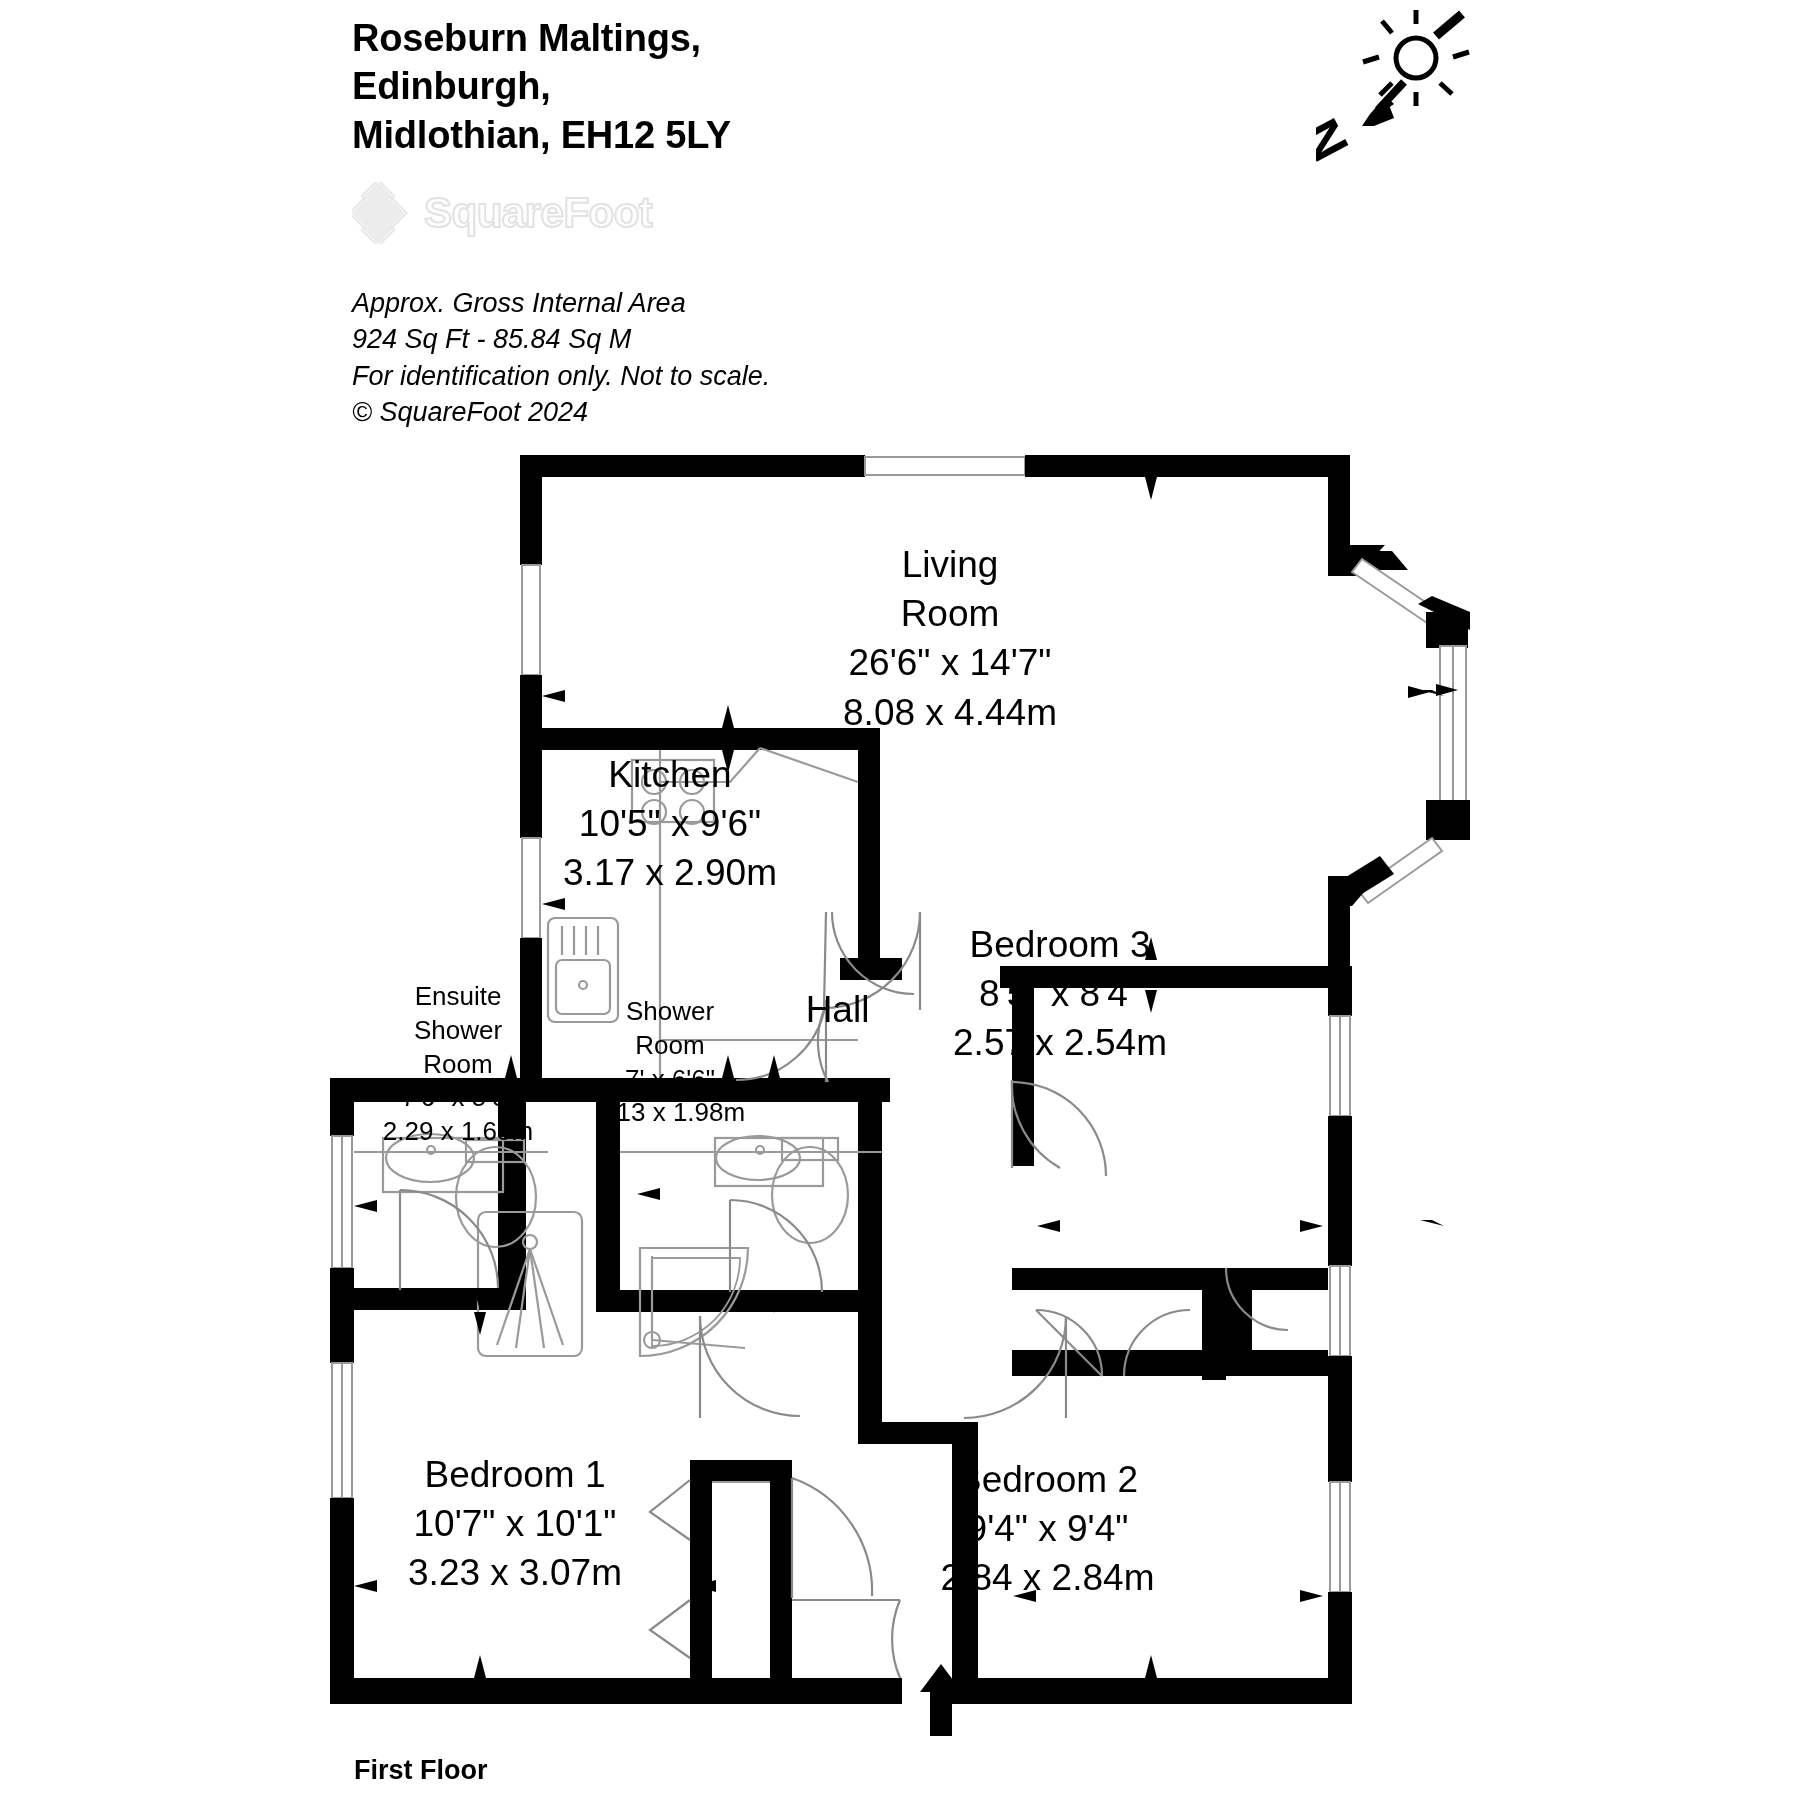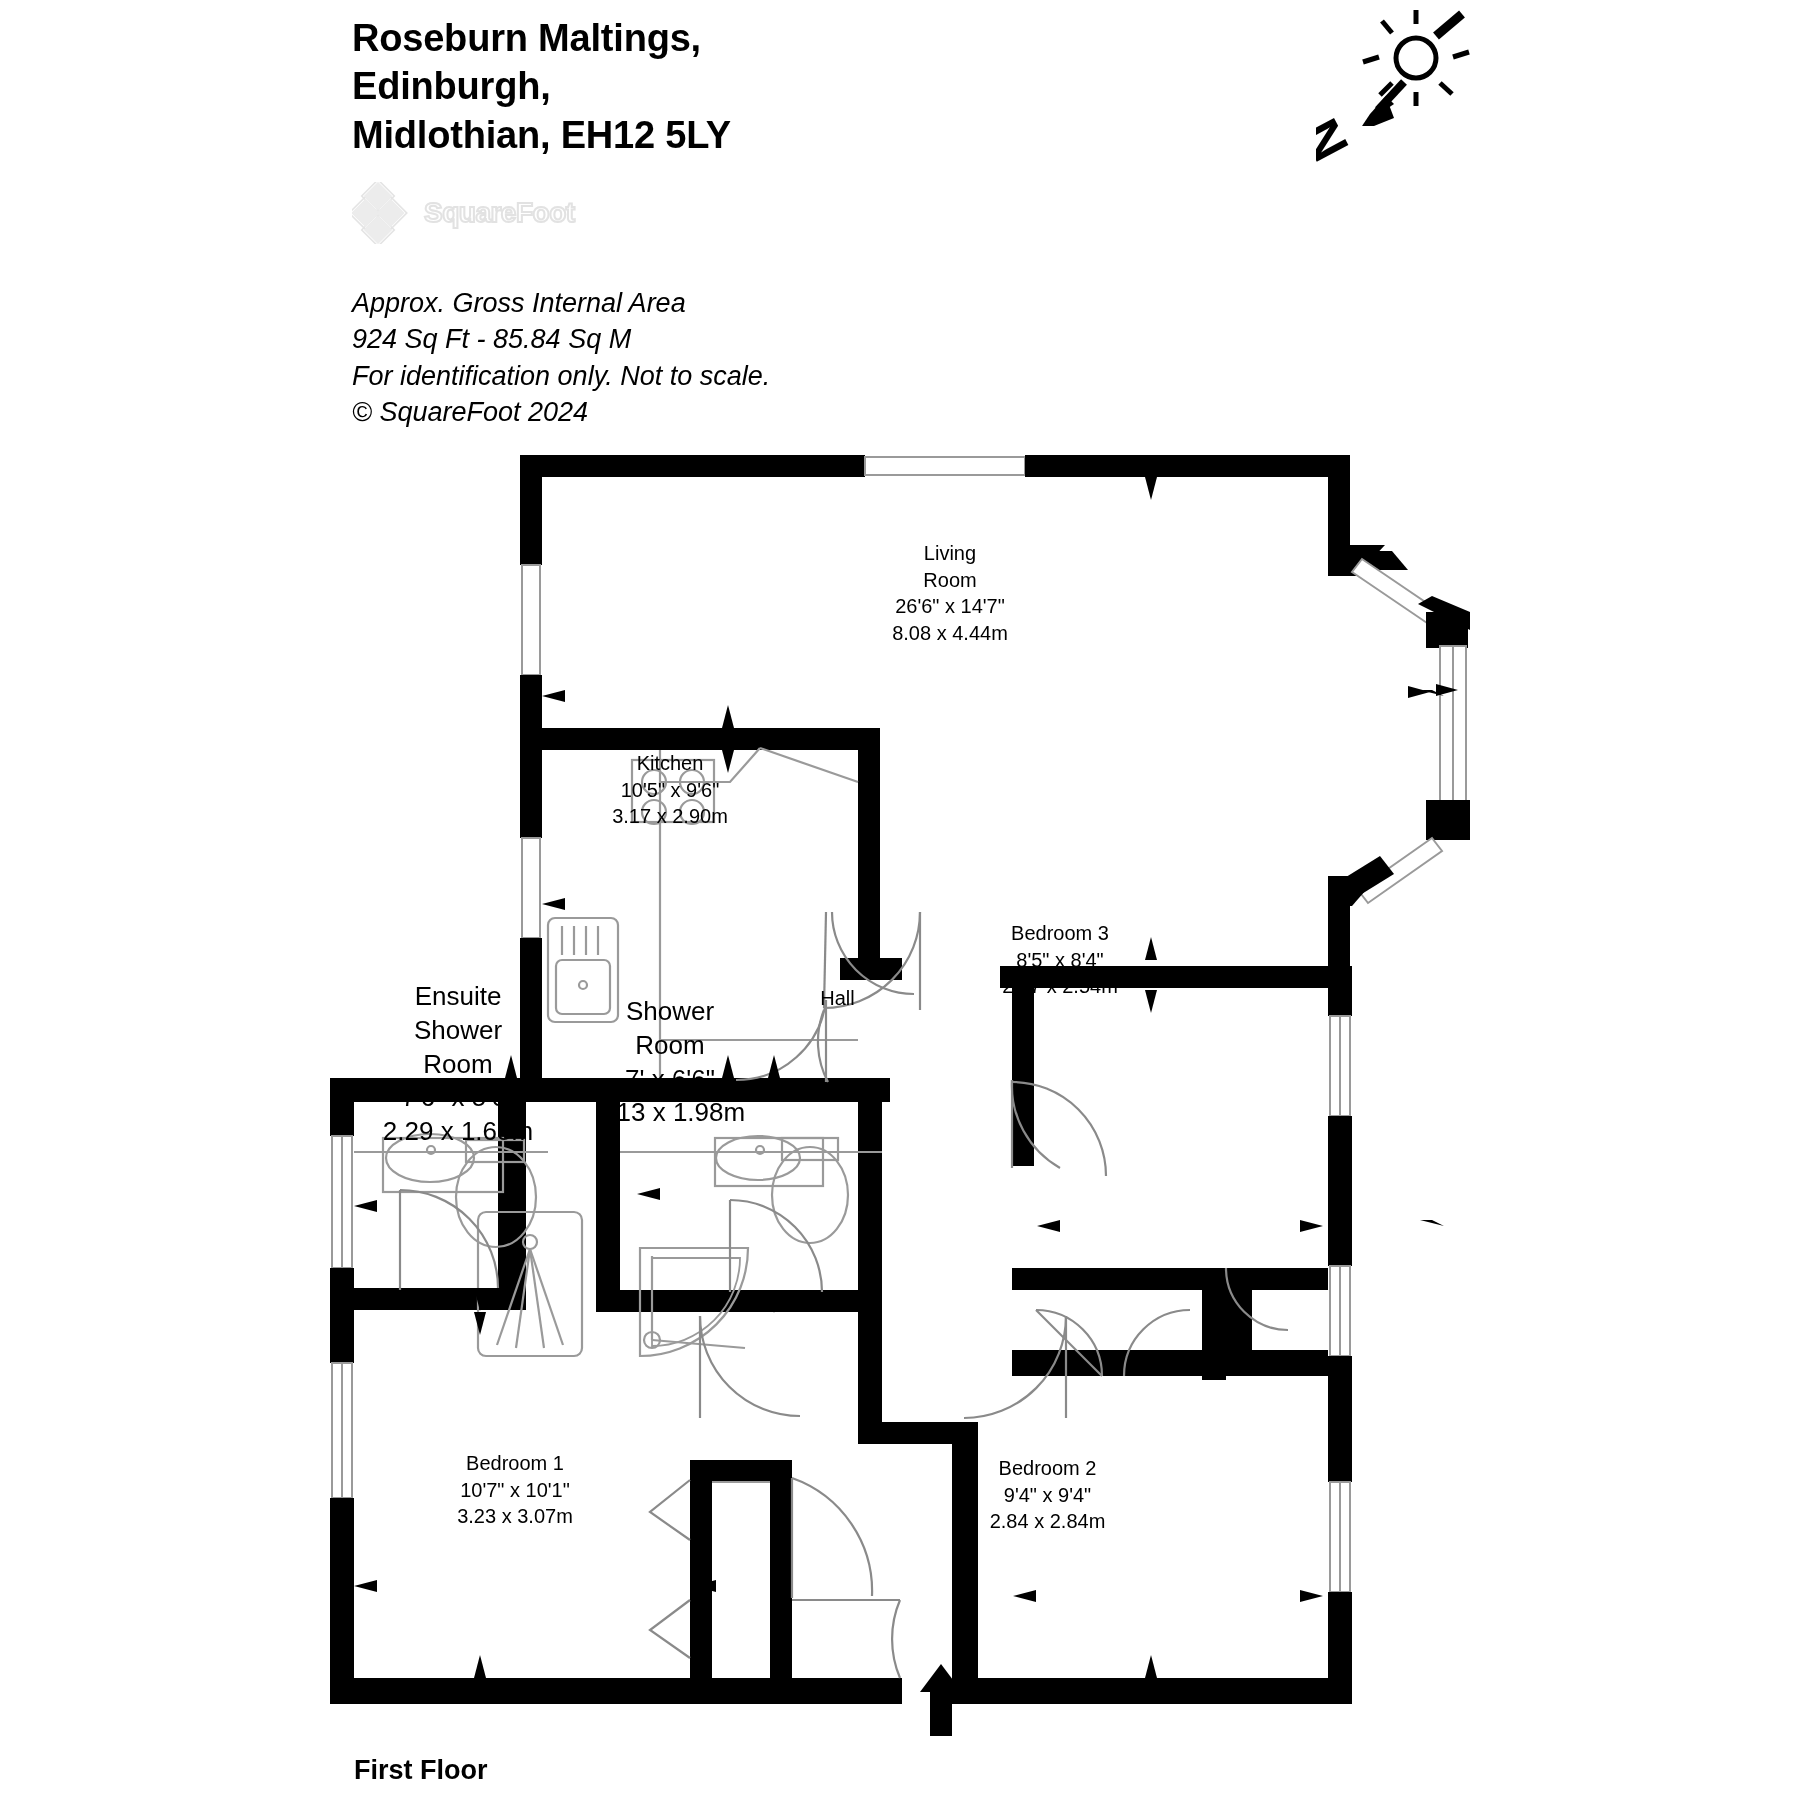--- a/index.html
+++ b/index.html
@@ -41,21 +41,21 @@
     display: flex;
     align-items: center;
   }
   #logo-mark {
     width: 62px;
     height: 62px;
     flex: none;
   }
   #logo-wordmark {
     margin-left: 10px;
-    font-size: 28px;
+    font-size: 42px;
     font-weight: bold;
     letter-spacing: -0.5px;
     color: #ffffff;
     -webkit-text-stroke: 2px #e2e2e2;
     text-shadow: 0 0 0 #eeeeee;
   }
 
   
   #area-info {
     position: absolute;
@@ -91,21 +91,21 @@
     left: 0;
     top: 0;
     width: 1800px;
     height: 1800px;
   }
 
   
   .room-label {
     position: absolute;
     text-align: center;
-    font-size: 20px;
+    font-size: 37px;
     line-height: 1.33;
     white-space: pre-line;
     color: #000;
   }
   .room-label.sm { font-size: 26px; line-height: 1.3; }
 
   #label-living   { left: 790px;  top: 540px;  width: 320px; }
   #label-kitchen  { left: 520px;  top: 750px;  width: 300px; }
   #label-hall     { left: 755px;  top: 985px;  width: 165px; }
   #label-bed3     { left: 930px;  top: 920px;  width: 260px; }

